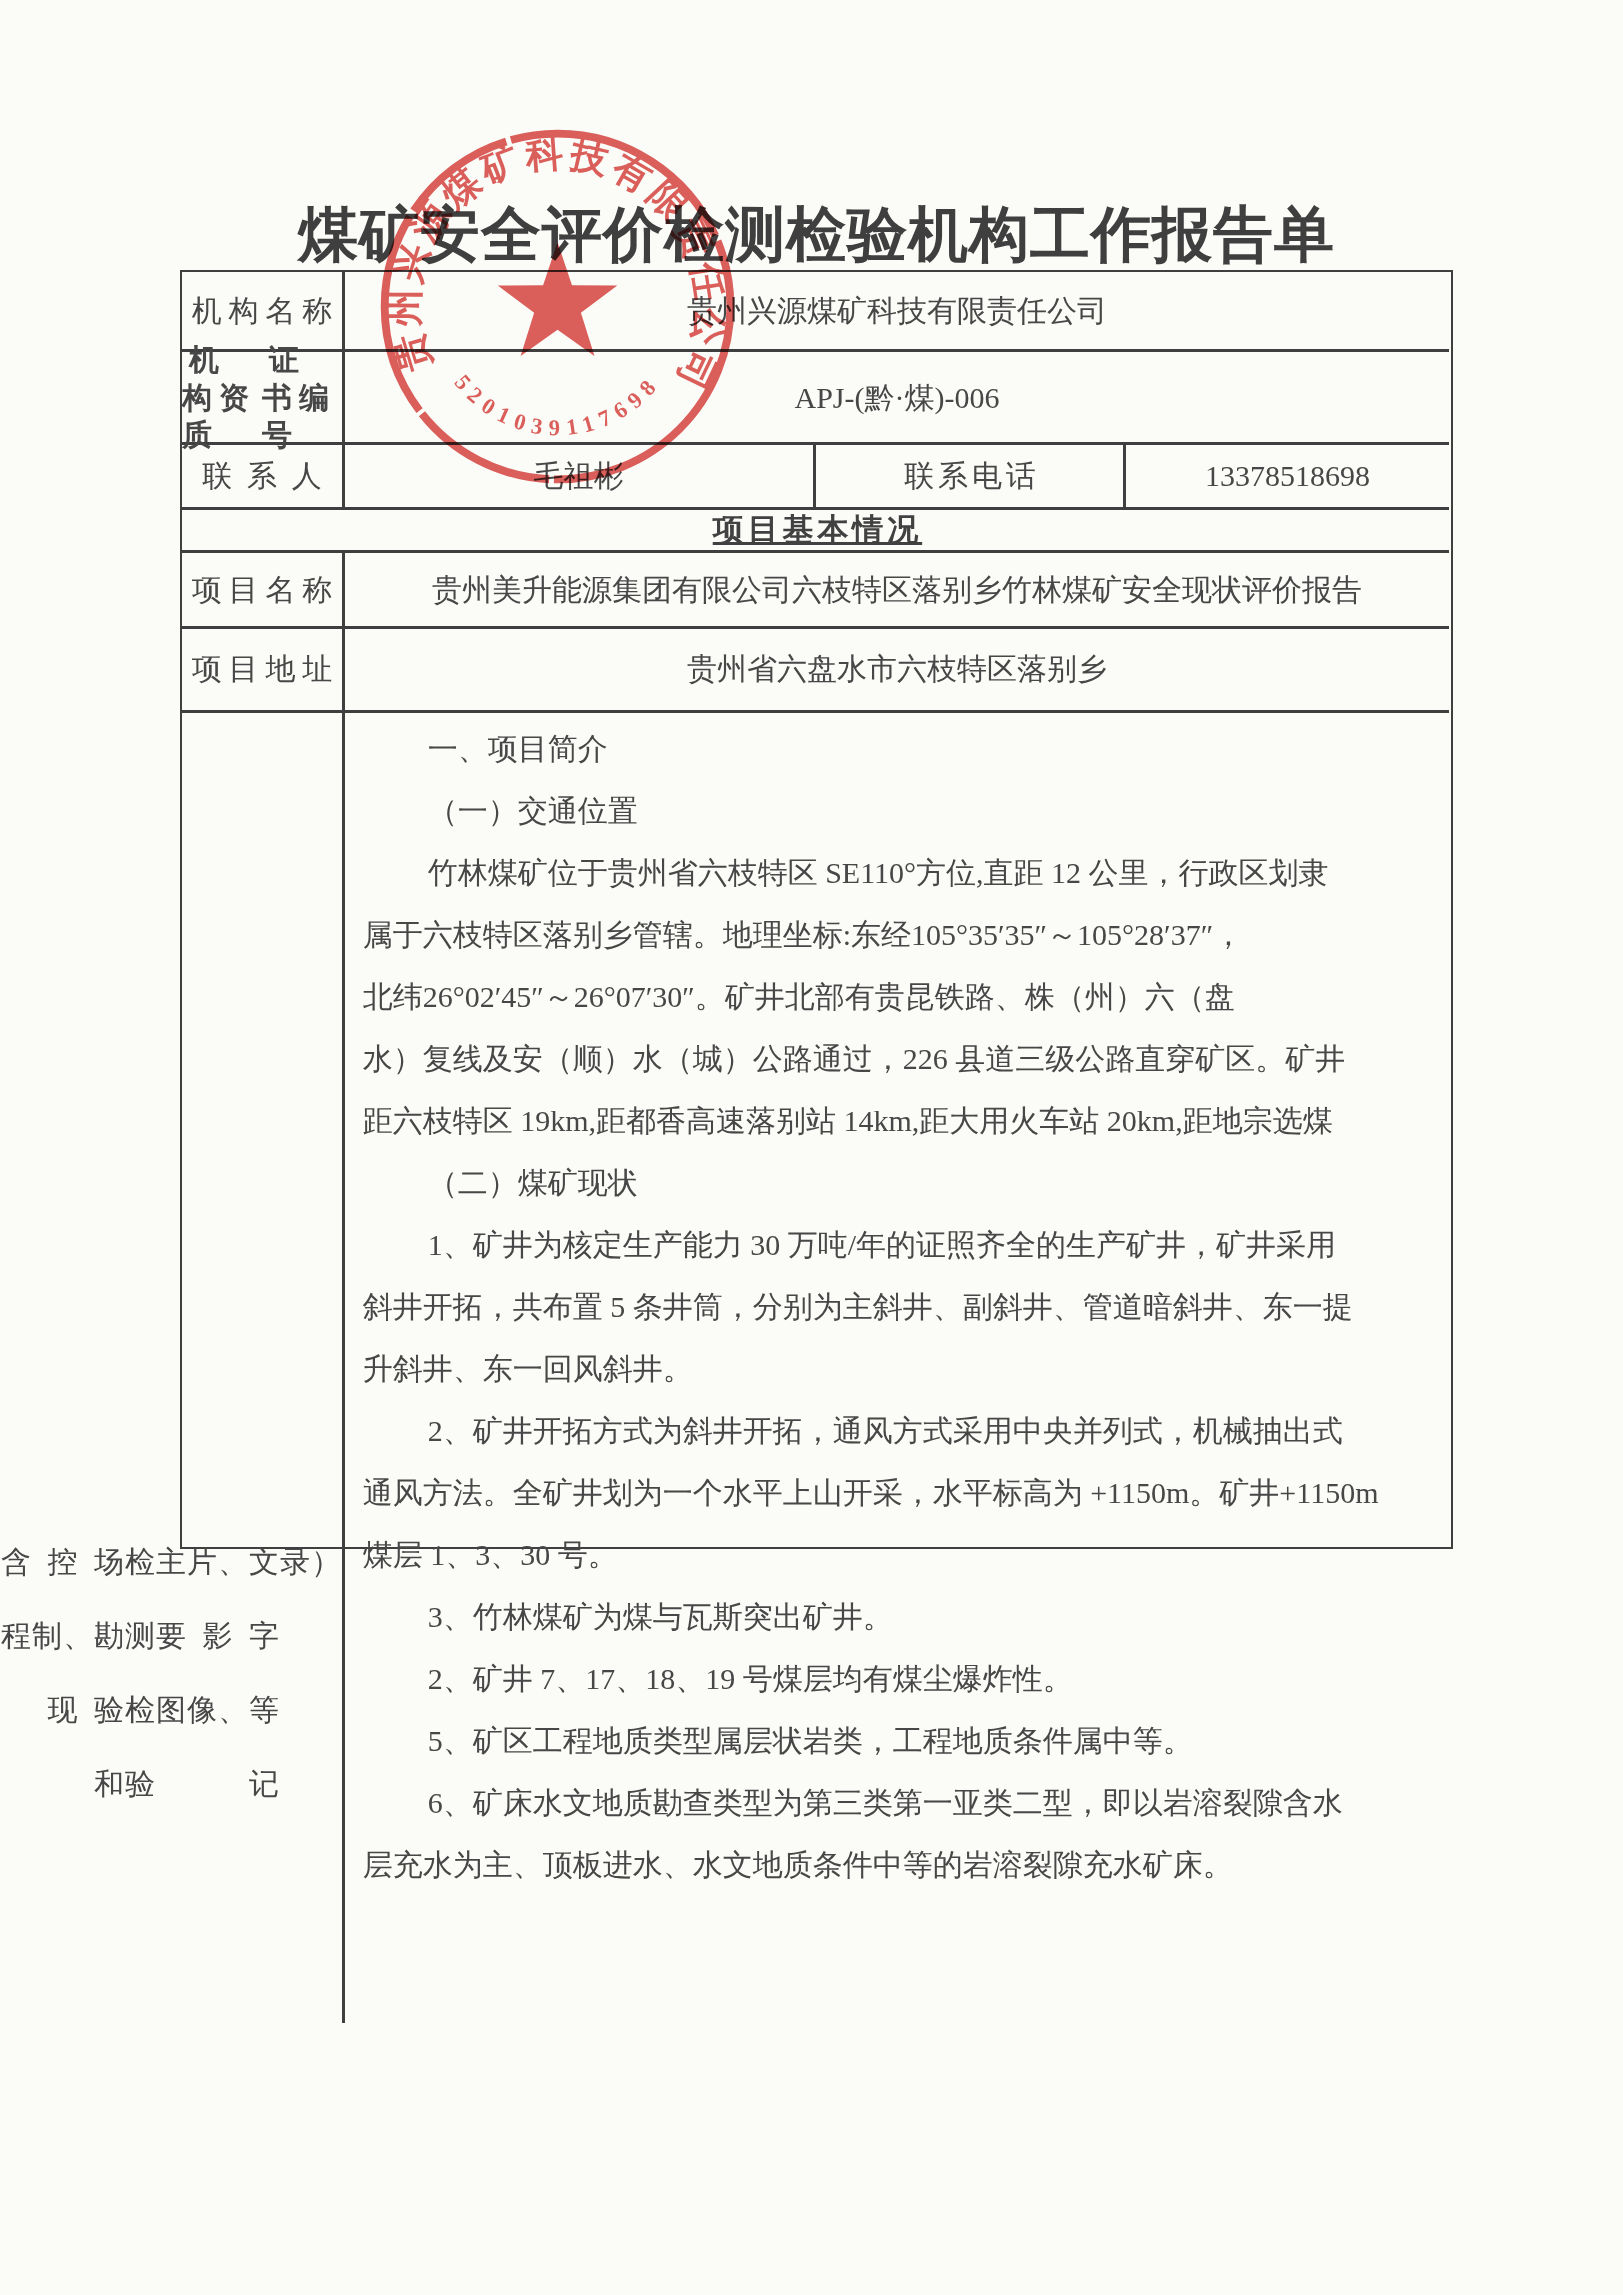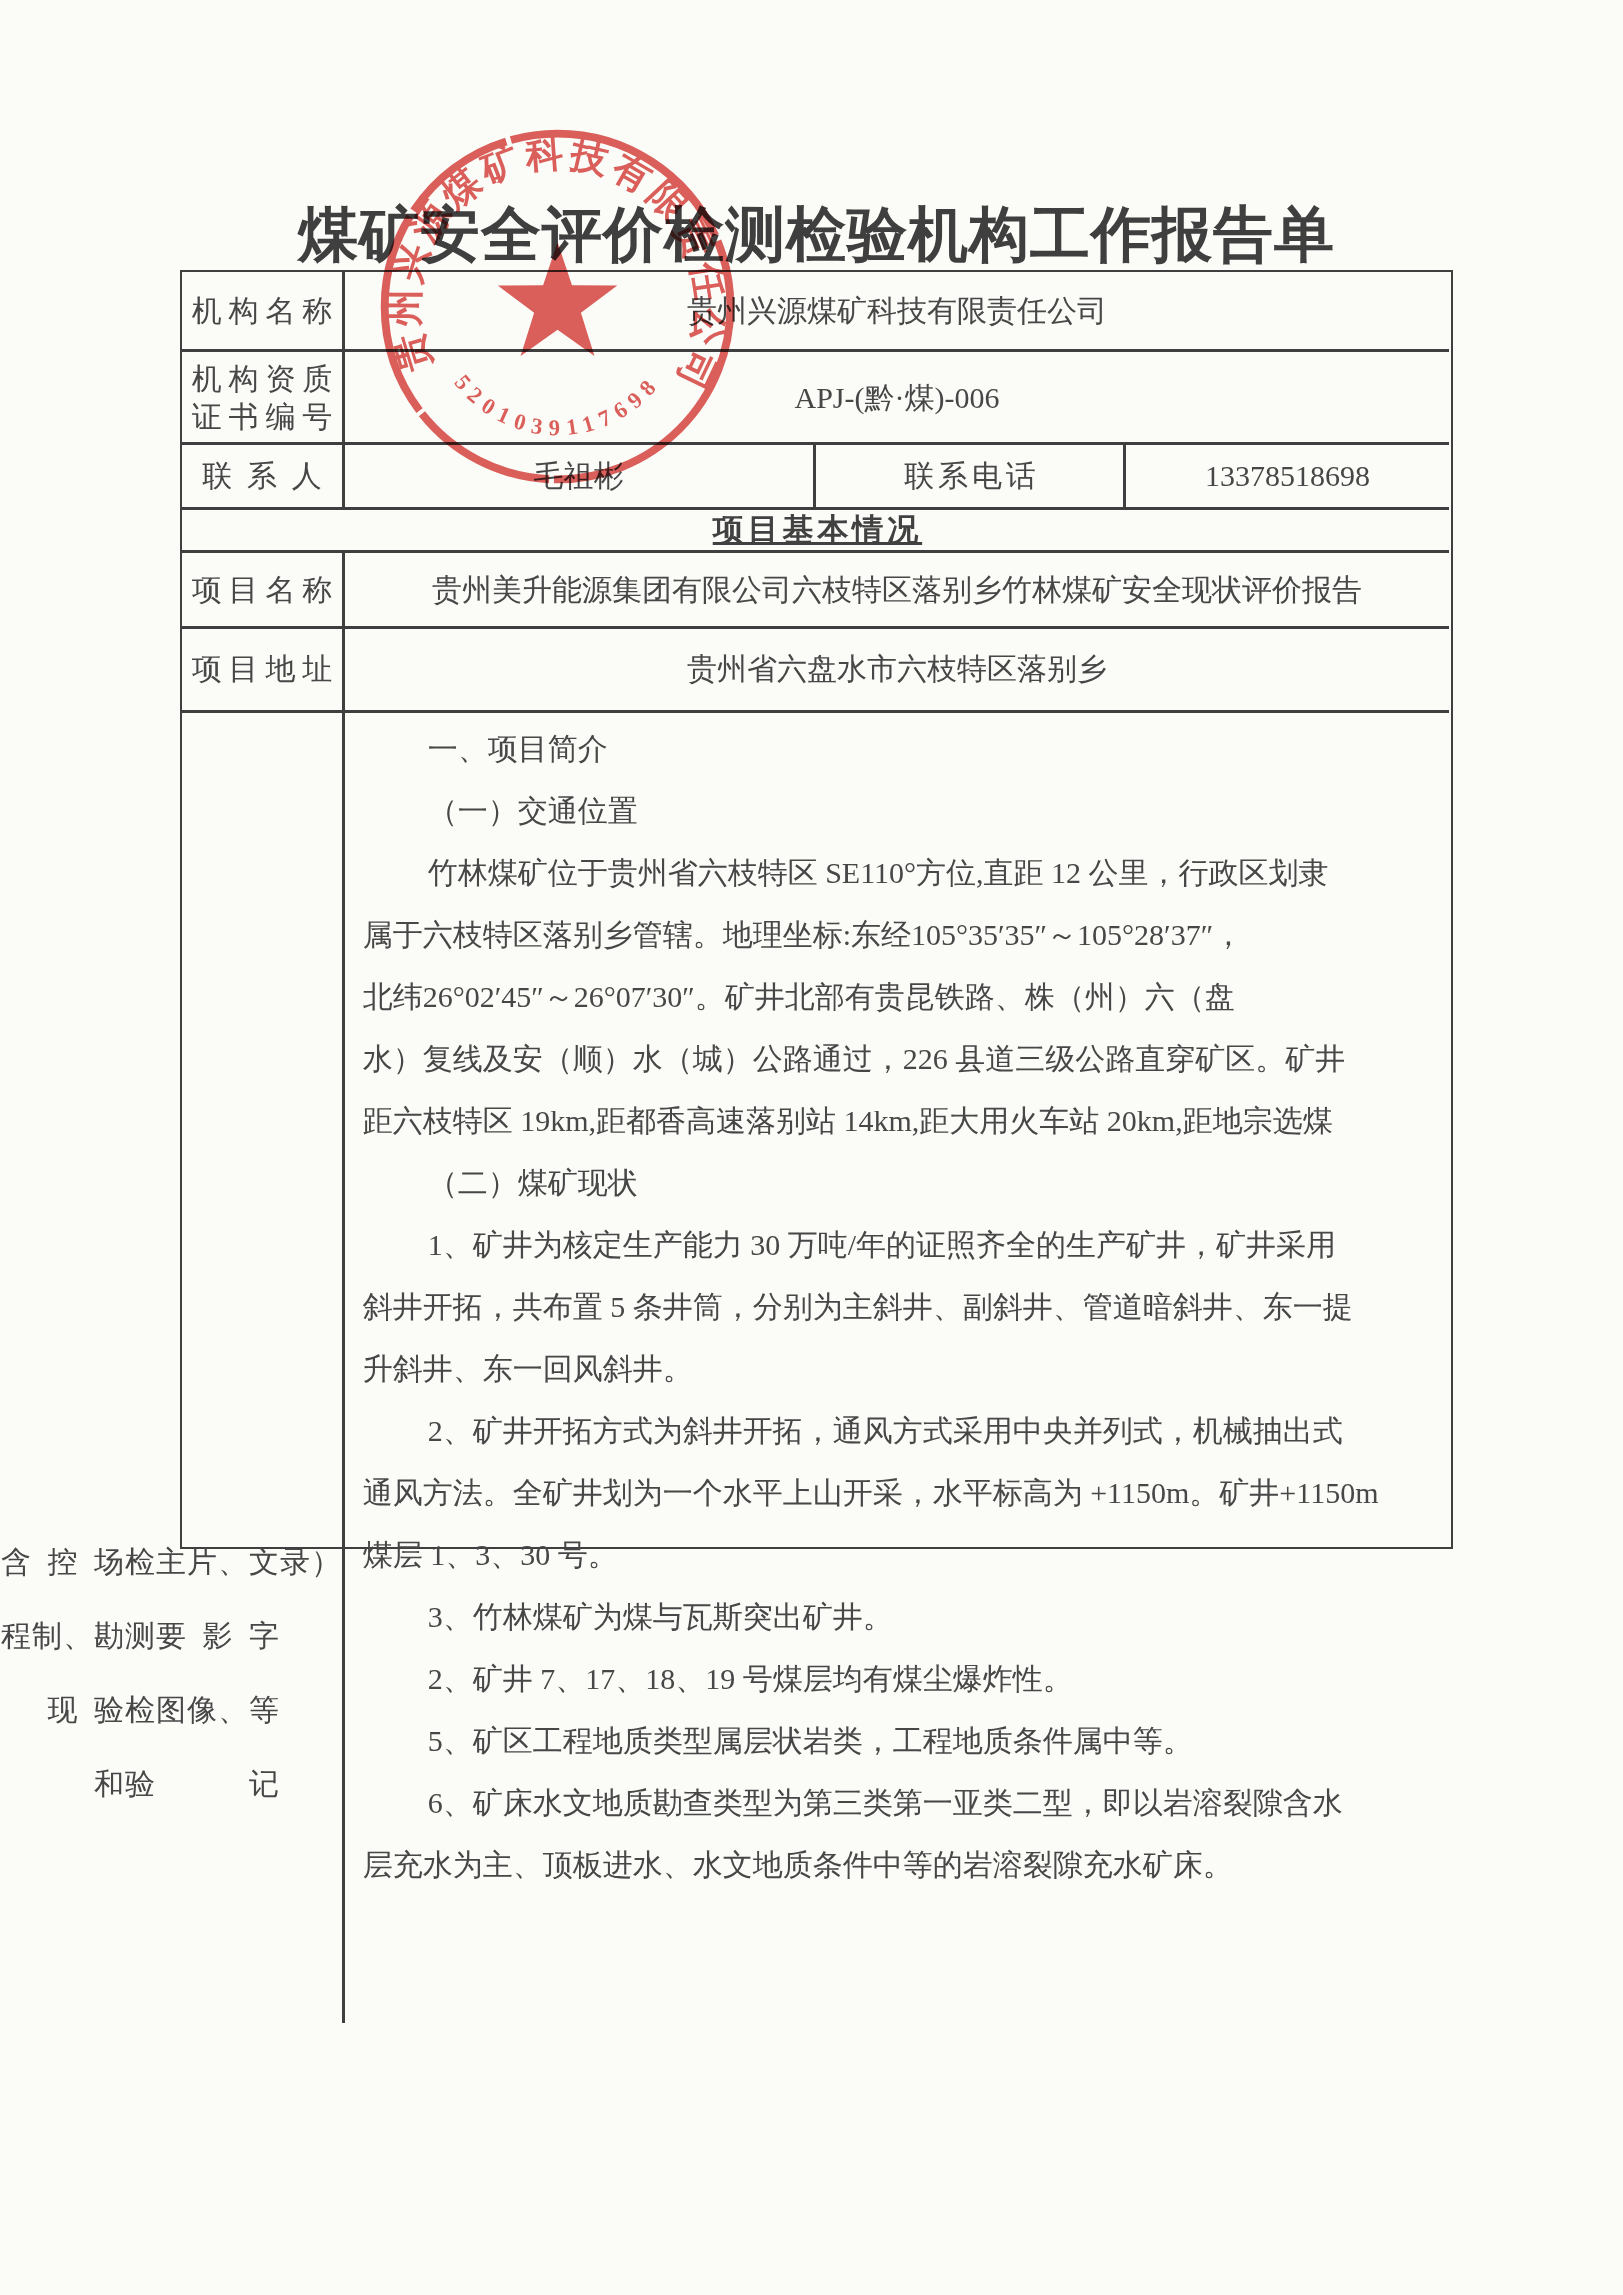--- a/index.html
+++ b/index.html
@@ -11,21 +11,21 @@
   .table{position:absolute;left:180px;top:270px;width:1273px;height:1279px;
         border:2.9px solid #3f3f3f;box-sizing:border-box;}
   .hline,.vline{position:absolute;background:#3f3f3f;}
   .hline{left:0;width:1267px;height:2.9px;}
   .vline{width:2.9px;}
   .cell{position:absolute;box-sizing:border-box;display:flex;align-items:center;
         justify-content:center;font-size:30px;line-height:1.25;}
   .label{letter-spacing:6.9px;text-indent:6.9px;}
   .ls3{letter-spacing:14.7px;text-indent:14.7px;}
   .ls4s{letter-spacing:3.9px;text-indent:3.9px;}
-  .two-line{flex-direction:column;}
+  .two-line{flex-direction:row;font-weight:bold;}
   .section-header{font-family:"Liberation Sans","DejaVu Sans",sans-serif;
         font-weight:bold;letter-spacing:3.9px;text-indent:3.9px;font-size:31px;color:#414141;text-decoration:underline;}
   .intro-label{flex-direction:row;justify-content:flex-end;padding-top:388px;
         letter-spacing:1px;}
   .intro-label div{height:74px;line-height:74px;text-align:center;}
   .body-cell{display:block;padding:4.9px 14.7px 0 17.7px;}
   .body-cell .tline{height:62px;line-height:62px;font-size:30px;white-space:nowrap;
         overflow:visible;text-align:left;}
   .body-cell .tline.indent{padding-left:65px;}
   .stamp{position:absolute;left:339px;top:88px;width:442px;height:442px;

